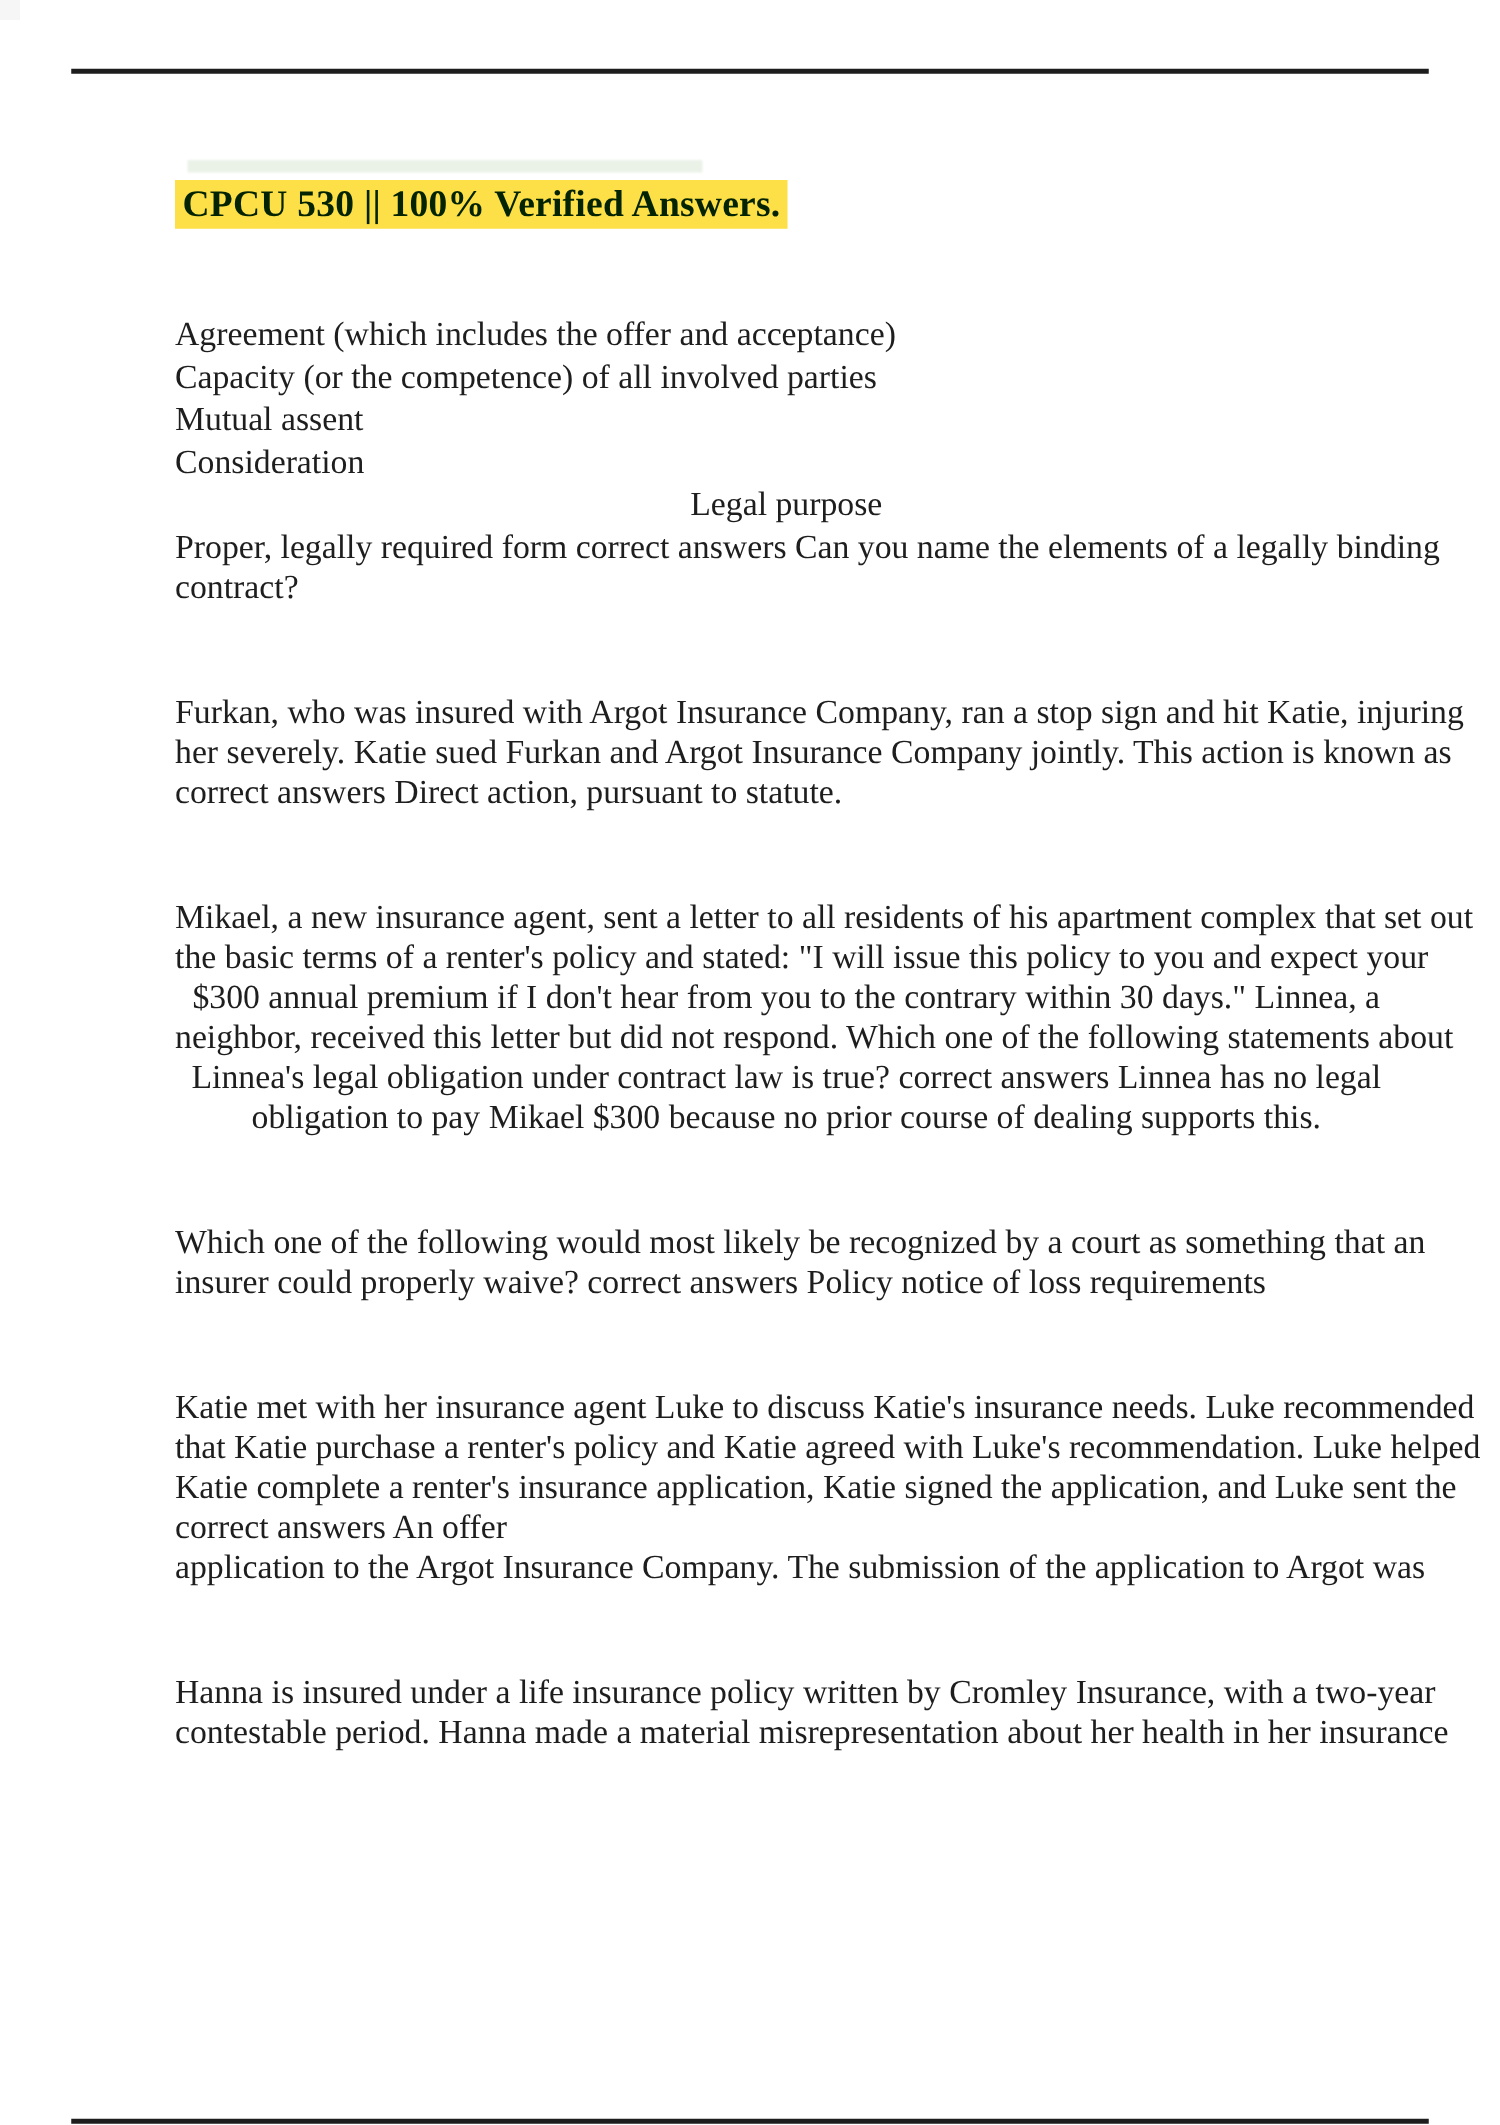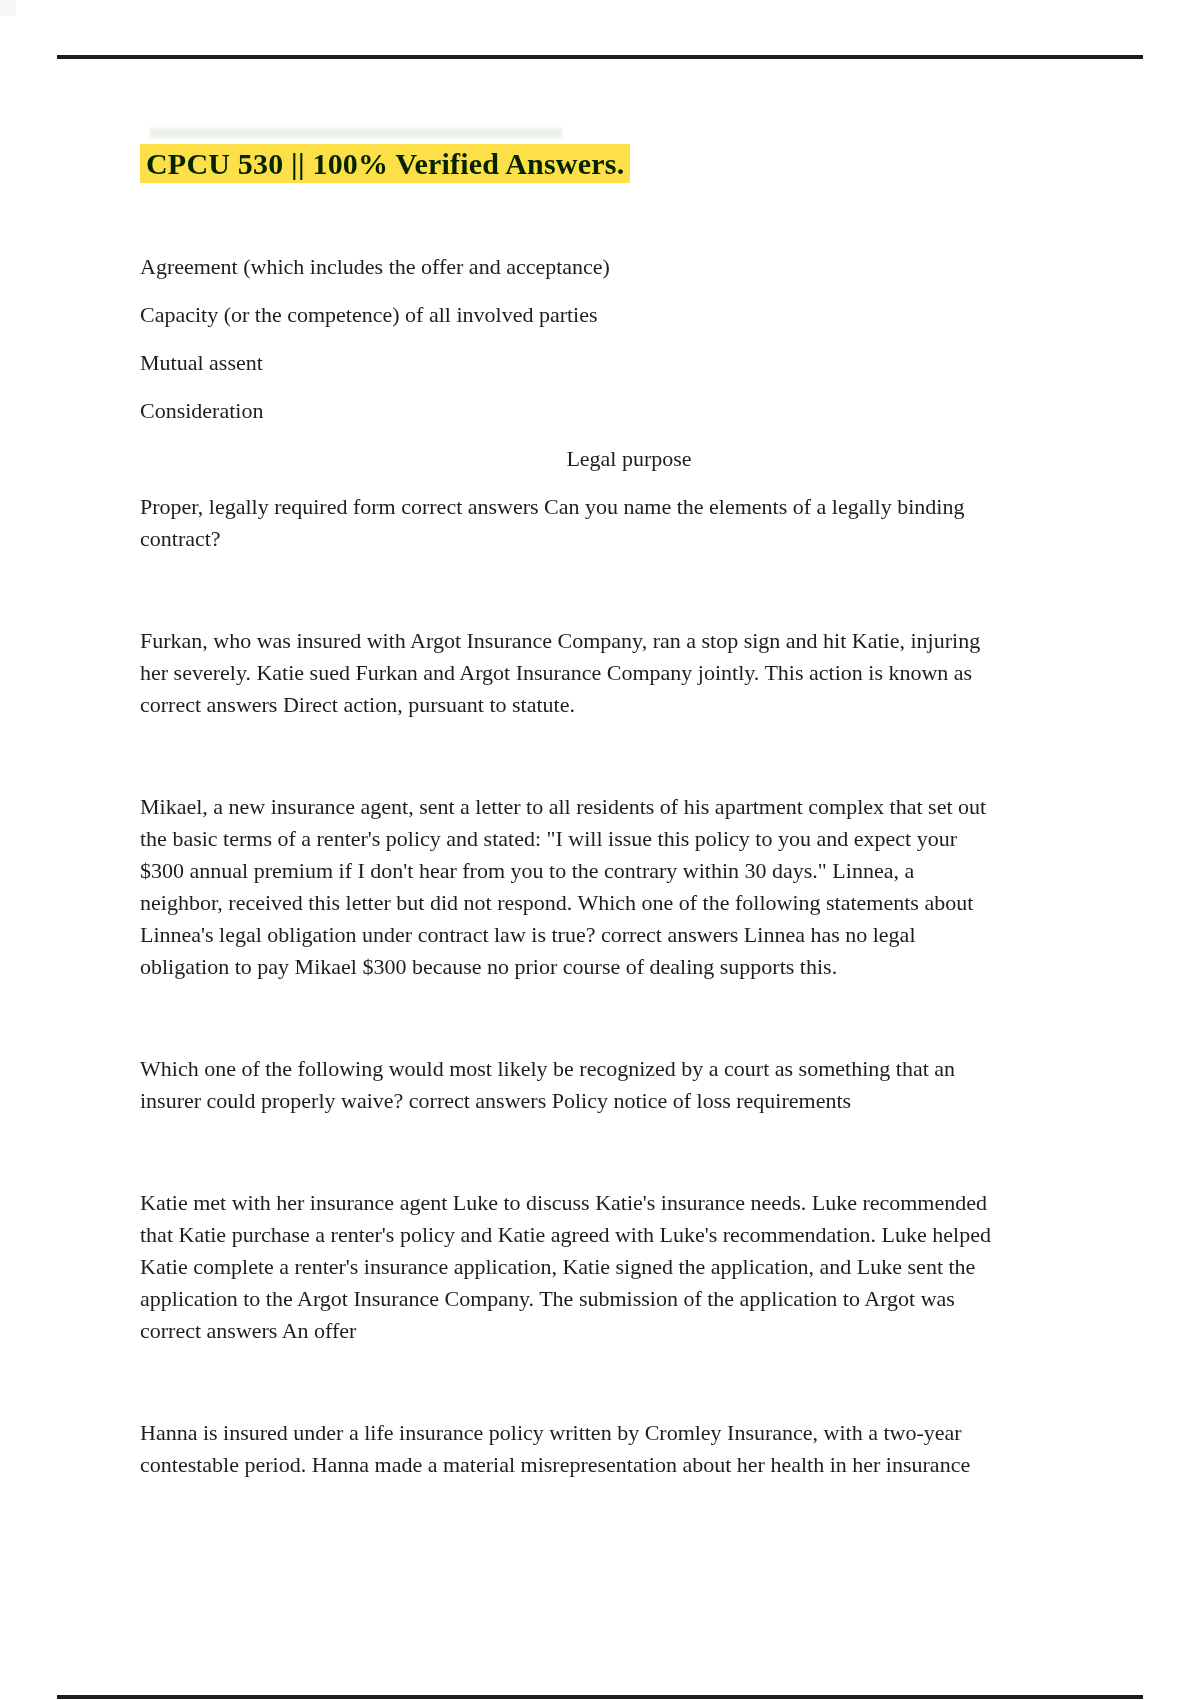--- a/index.html
+++ b/index.html
@@ -46,24 +46,24 @@
     display: inline-block;
     font-size: 30px;
     font-weight: bold;
     line-height: 33px;
     padding: 3px 6px;
     color: #042300;
     background: #2ecd12; 
     letter-spacing: 0.2px;
   }
   .para {
-    font-size: 22px;
+    font-size: 27px;
     line-height: 32px;
     color: #1e1e1e;
-    margin: 16px 0;
+    margin: 2px 0;
   }
   .para .line { white-space: nowrap; }
   .spacer {
     height: 38px;
     margin: 15px 0;
   }
 </style>
 </head>
 <body>
 
@@ -96,40 +96,40 @@
           <div class="line">Proper, legally required form correct answers Can you name the elements of a legally binding</div>
           <div class="line">contract?</div>
         </div>
         <div class="spacer"></div>
         <div class="para" style="color: rgb(30, 30, 30);">
           <div class="line">Furkan, who was insured with Argot Insurance Company, ran a stop sign and hit Katie, injuring</div>
           <div class="line">her severely. Katie sued Furkan and Argot Insurance Company jointly. This action is known as</div>
           <div class="line">correct answers Direct action, pursuant to statute.</div>
         </div>
         <div class="spacer"></div>
-        <div class="para" style="color: rgb(30, 30, 30);">
+        <div class="para" style="color: rgb(30, 30, 30); text-align: center;">
           <div class="line">Mikael, a new insurance agent, sent a letter to all residents of his apartment complex that set out</div>
           <div class="line">the basic terms of a renter's policy and stated: "I will issue this policy to you and expect your</div>
           <div class="line">$300 annual premium if I don't hear from you to the contrary within 30 days." Linnea, a</div>
           <div class="line">neighbor, received this letter but did not respond. Which one of the following statements about</div>
           <div class="line">Linnea's legal obligation under contract law is true? correct answers Linnea has no legal</div>
           <div class="line">obligation to pay Mikael $300 because no prior course of dealing supports this.</div>
         </div>
         <div class="spacer"></div>
         <div class="para" style="color: rgb(30, 30, 30);">
           <div class="line">Which one of the following would most likely be recognized by a court as something that an</div>
           <div class="line">insurer could properly waive? correct answers Policy notice of loss requirements</div>
         </div>
         <div class="spacer"></div>
         <div class="para" style="color: rgb(30, 30, 30);">
           <div class="line">Katie met with her insurance agent Luke to discuss Katie's insurance needs. Luke recommended</div>
           <div class="line">that Katie purchase a renter's policy and Katie agreed with Luke's recommendation. Luke helped</div>
           <div class="line">Katie complete a renter's insurance application, Katie signed the application, and Luke sent the</div>
+          <div class="line">correct answers An offer</div>
           <div class="line">application to the Argot Insurance Company. The submission of the application to Argot was</div>
-          <div class="line">correct answers An offer</div>
         </div>
         <div class="spacer"></div>
         <div class="para" style="color: rgb(30, 30, 30);">
           <div class="line">Hanna is insured under a life insurance policy written by Cromley Insurance, with a two-year</div>
           <div class="line">contestable period. Hanna made a material misrepresentation about her health in her insurance</div>
         </div>
       </div>
   </div>
 
   <div class="rule rule-bottom" style="background: rgb(29, 29, 29);"></div>

